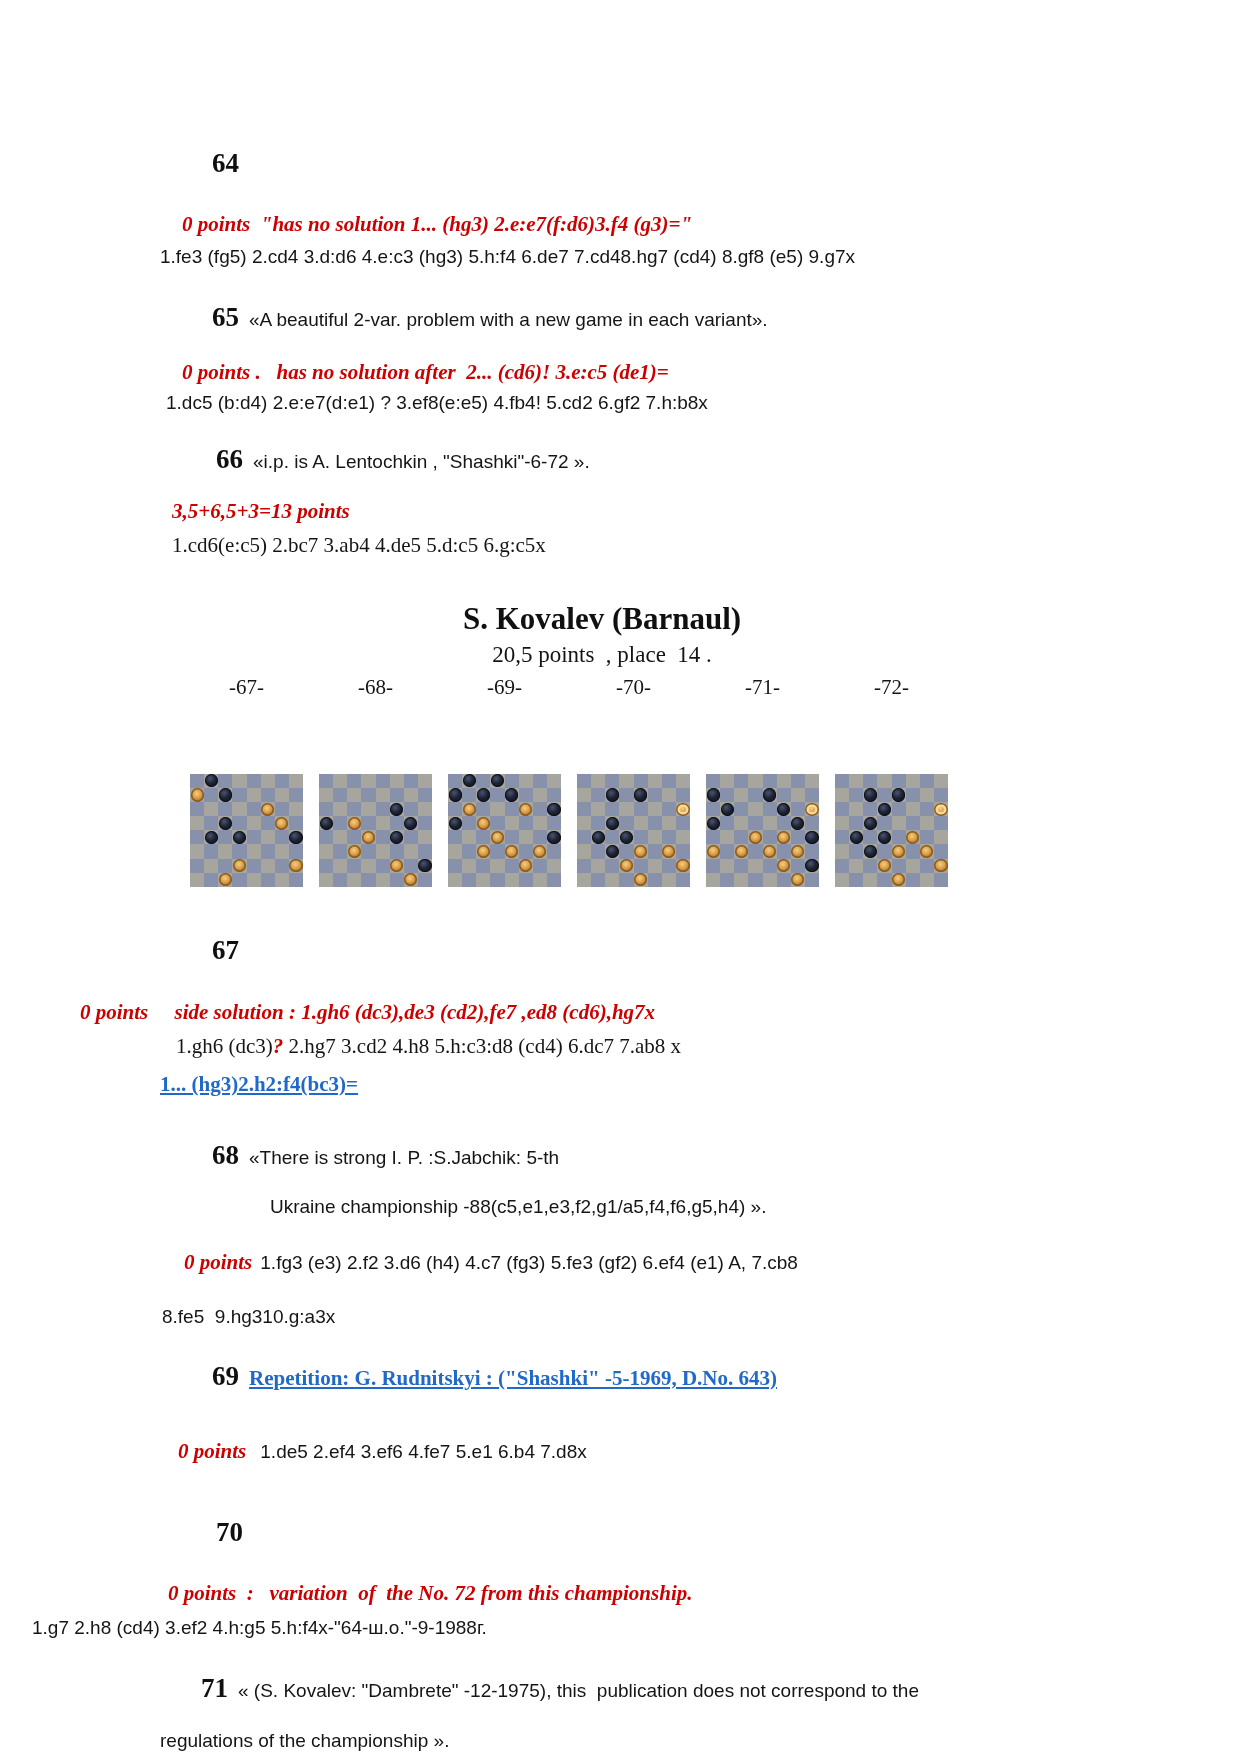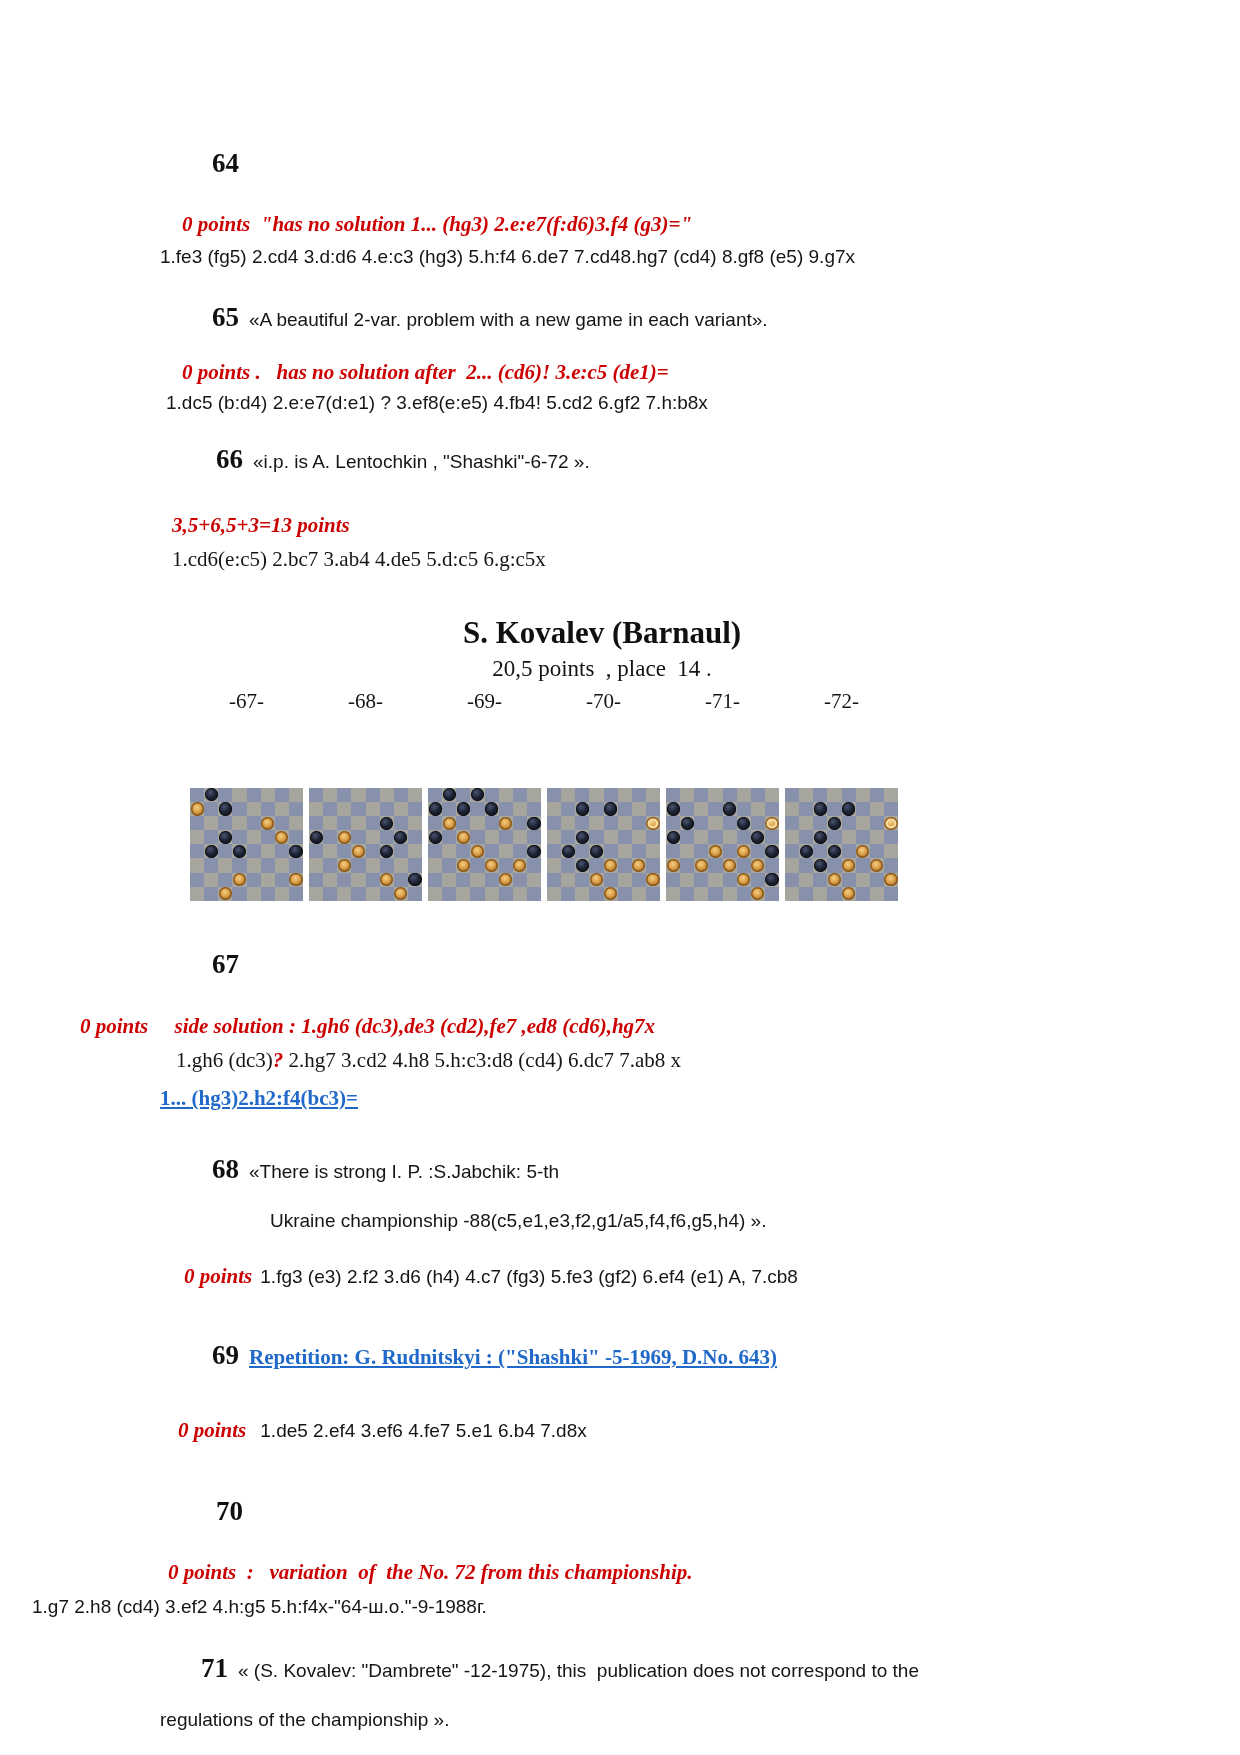--- a/index.html
+++ b/index.html
@@ -9,21 +9,21 @@
   .line{white-space:pre-wrap;line-height:1.15;margin-left:32px;}
   .hnum{font-family:"Liberation Serif",serif;font-weight:bold;font-size:27px;color:#101010;margin-right:10px;}
   .red{color:#cc0000;font-family:"Liberation Serif",serif;font-weight:bold;font-style:italic;font-size:21px;}
   .sans{font-family:"Liberation Sans",sans-serif;font-size:19px;color:#151515;}
   .serif{font-family:"Liberation Serif",serif;font-size:21px;color:#151515;}
   .blue{color:#2069c9;font-family:Liberation Serif, serif;font-weight:bold;font-size:21px;
         text-decoration:underline;cursor:pointer;}
   .center{text-align:center;width:1140px;}
   .title{font-family:"Liberation Serif",serif;font-weight:bold;font-size:31px;color:#101010;}
   .subtitle{font-family:"Liberation Serif",serif;font-size:23px;}
-  .boards-row{display:flex;gap:6px;margin-left:190px;}
+  .boards-row{display:flex;gap:16px;margin-left:190px;}
   .bcol{width:113px;display:flex;flex-direction:column;align-items:center;}
   .blabel{font-family:"Liberation Serif",serif;font-size:21px;color:#151515;margin-bottom:74px;}
   .board{width:113px;height:113px;display:grid;
          grid-template-columns:repeat(8,1fr);grid-template-rows:repeat(8,1fr);}
   .cell{position:relative;}
   .cell.dark{background:#8891ab;}
   .cell.light{background:#a6a69e;}
   .piece{position:absolute;inset:0.5px;border-radius:50%;}
   .piece.black{background:radial-gradient(circle at 40% 35%, #4a5470 0%, #1c2233 45%, #0c0f18 100%);
                box-shadow:inset 0 0 0 1px rgba(0,0,0,.65);}
@@ -44,21 +44,21 @@
 
   <div class="line" style="margin-left:196px;margin-top:16px;">
     <span class="hnum">65</span><span class="sans">«A beautiful 2-var. problem with a new game in each variant».</span>
   </div>
   <div class="line red" style="margin-left:182px;margin-top:8px;">0 points .   has no solution after  2... (cd6)! 3.e:c5 (de1)=</div>
   <div class="line sans" style="margin-left:166px;margin-top:8px;">1.dc5 (b:d4) 2.e:e7(d:e1) ? 3.ef8(e:e5) 4.fb4! 5.cd2 6.gf2 7.h:b8x</div>
 
   <div class="line" style="margin-left:200px;margin-top:12px;">
     <span class="hnum">66</span><span class="sans">«i.p. is A. Lentochkin , "Shashki"-6-72 ».</span>
   </div>
-  <div class="line red" style="margin-left:172px;margin-top:20px;">3,5+6,5+3=13 points</div>
+  <div class="line red" style="margin-left:172px;margin-top:6px;">3,5+6,5+3=13 points</div>
   <div class="line serif" style="margin-left:172px;margin-top:9px;">1.cd6(e:c5) 2.bc7 3.ab4 4.de5 5.d:c5 6.g:c5x</div>
 
   <div class="line center title" style="margin-top:44px;">S. Kovalev (Barnaul)</div>
   <div class="line center subtitle" style="margin-top:6px;">20,5 points  , place  14 .</div>
 
   <div class="boards-row" style="margin-top:6px;">
     <div class="bcol">
       <div class="blabel">-67-</div>
       <div class="board">
           <div class="cell dark"></div>
@@ -643,20 +643,21 @@
   <div class="line serif" style="margin-left:176px;margin-top:10px;"><span>1.gh6 (dc3)</span><span class="red" style="font-size:21px;">?</span><span> 2.hg7 3.cd2 4.h8 5.h:c3:d8 (cd4) 6.dc7 7.ab8 x</span></div>
   <div class="line blue" style="margin-left:160px;margin-top:14px;">1... (hg3)2.h2:f4(bc3)=</div>
 
   <div class="line" style="margin-left:196px;margin-top:26px;">
     <span class="hnum">68</span><span class="sans">«There is strong I. P. :S.Jabchik: 5-th</span>
   </div>
   <div class="line sans" style="margin-left:270px;margin-top:6px;">Ukraine championship -88(c5,e1,e3,f2,g1/a5,f4,f6,g5,h4) ».</div>
   <div class="line" style="margin-left:168px;margin-top:14px;">
     <span class="red" style="margin-right:8px;">0 points</span><span class="sans">1.fg3 (e3) 2.f2 3.d6 (h4) 4.c7 (fg3) 5.fe3 (gf2) 6.ef4 (e1) A, 7.cb8</span>
   </div>
+  <div class="line sans" style="margin-left:162px;margin-top:13px;">8.fe5  9.hg310.g:a3x</div>
 
   <div class="line" style="margin-left:196px;margin-top:15px;">
     <span class="hnum">69</span><span class="blue">Repetition: G. Rudnitskyi : ("Shashki" -5-1969, D.No. 643)</span>
   </div>
   <div class="line" style="margin-left:162px;margin-top:10px;">
     <span class="red" style="margin-right:14px;">0 points</span><span class="sans">1.de5 2.ef4 3.ef6 4.fe7 5.e1 6.b4 7.d8x</span>
   </div>
 
   <div class="line" style="margin-left:200px;margin-top:17px;">
     <span class="hnum">70</span>

